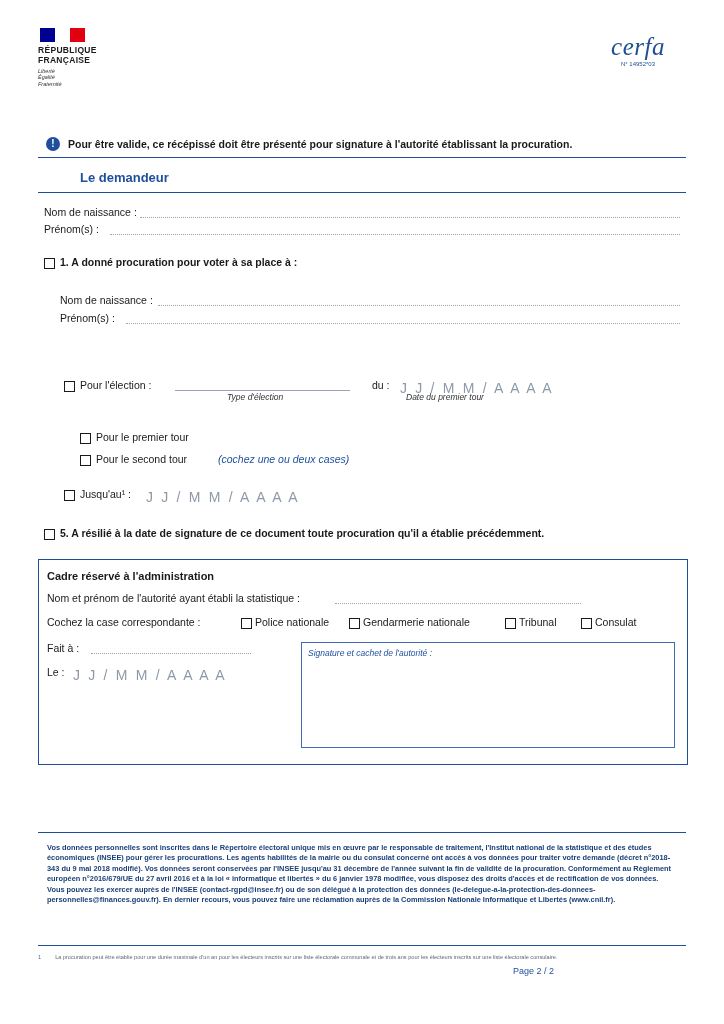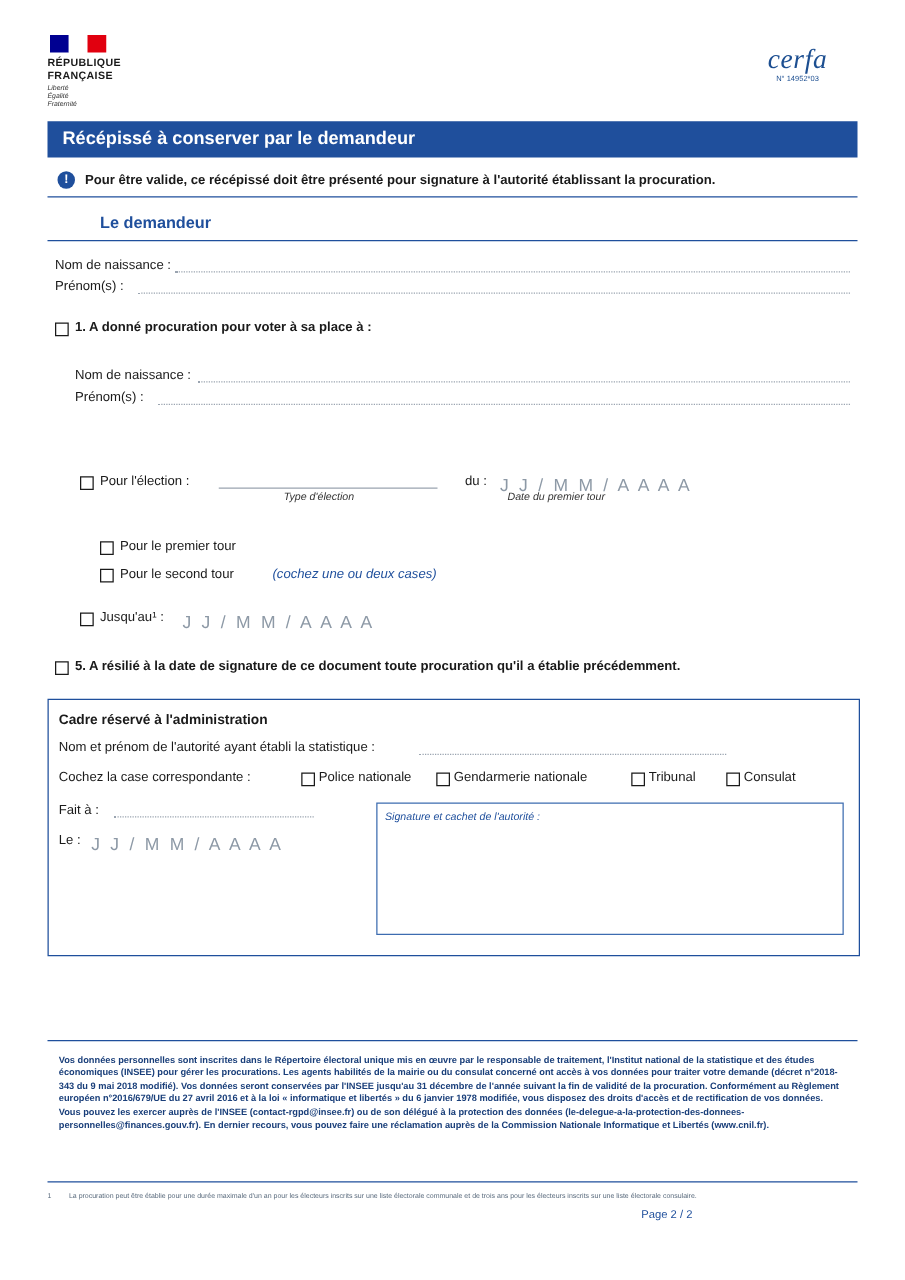--- a/index.html
+++ b/index.html
@@ -60,21 +60,21 @@
   }
   .cerfa {
     position: absolute;
     right: 0; top: 6px;
     text-align: center;
     width: 100px;
   }
   .cerfa-word {
     font-family: "Liberation Serif", serif;
     font-style: italic;
-    font-size: 22px;
+    font-size: 25px;
     color: #1d4f91;
     letter-spacing: .5px;
     line-height: 26px;
   }
   .cerfa-num {
     font-size: 6px;
     color: #1d4f91;
     margin-top: 1px;
   }
 
@@ -245,23 +245,20 @@
         <div>Égalité</div>
         <div>Fraternité</div>
       </div>
     </div>
     <div class="cerfa">
       <div class="cerfa-word">cerfa</div>
       <div class="cerfa-num">N° 14952*03</div>
     </div>
   </div>
 
-  <div class="title-band">
-    <div class="t">Récépissé à conserver par le demandeur</div>
-  </div>
 
   <div class="notice">
     <div class="circ">!</div>
     <div class="txt">Pour être valide, ce récépissé doit être présenté pour signature à l'autorité établissant la procuration.</div>
   </div>
   <div class="rule rule-thin" style="left:38px; top:157px; width:648px;"></div>
 
   <div class="sec-title" style="left:44px; top:170px;padding-left:36px;">Le demandeur</div>
   <div class="rule rule-thin" style="left:38px; top:192px; width:648px;"></div>
 

